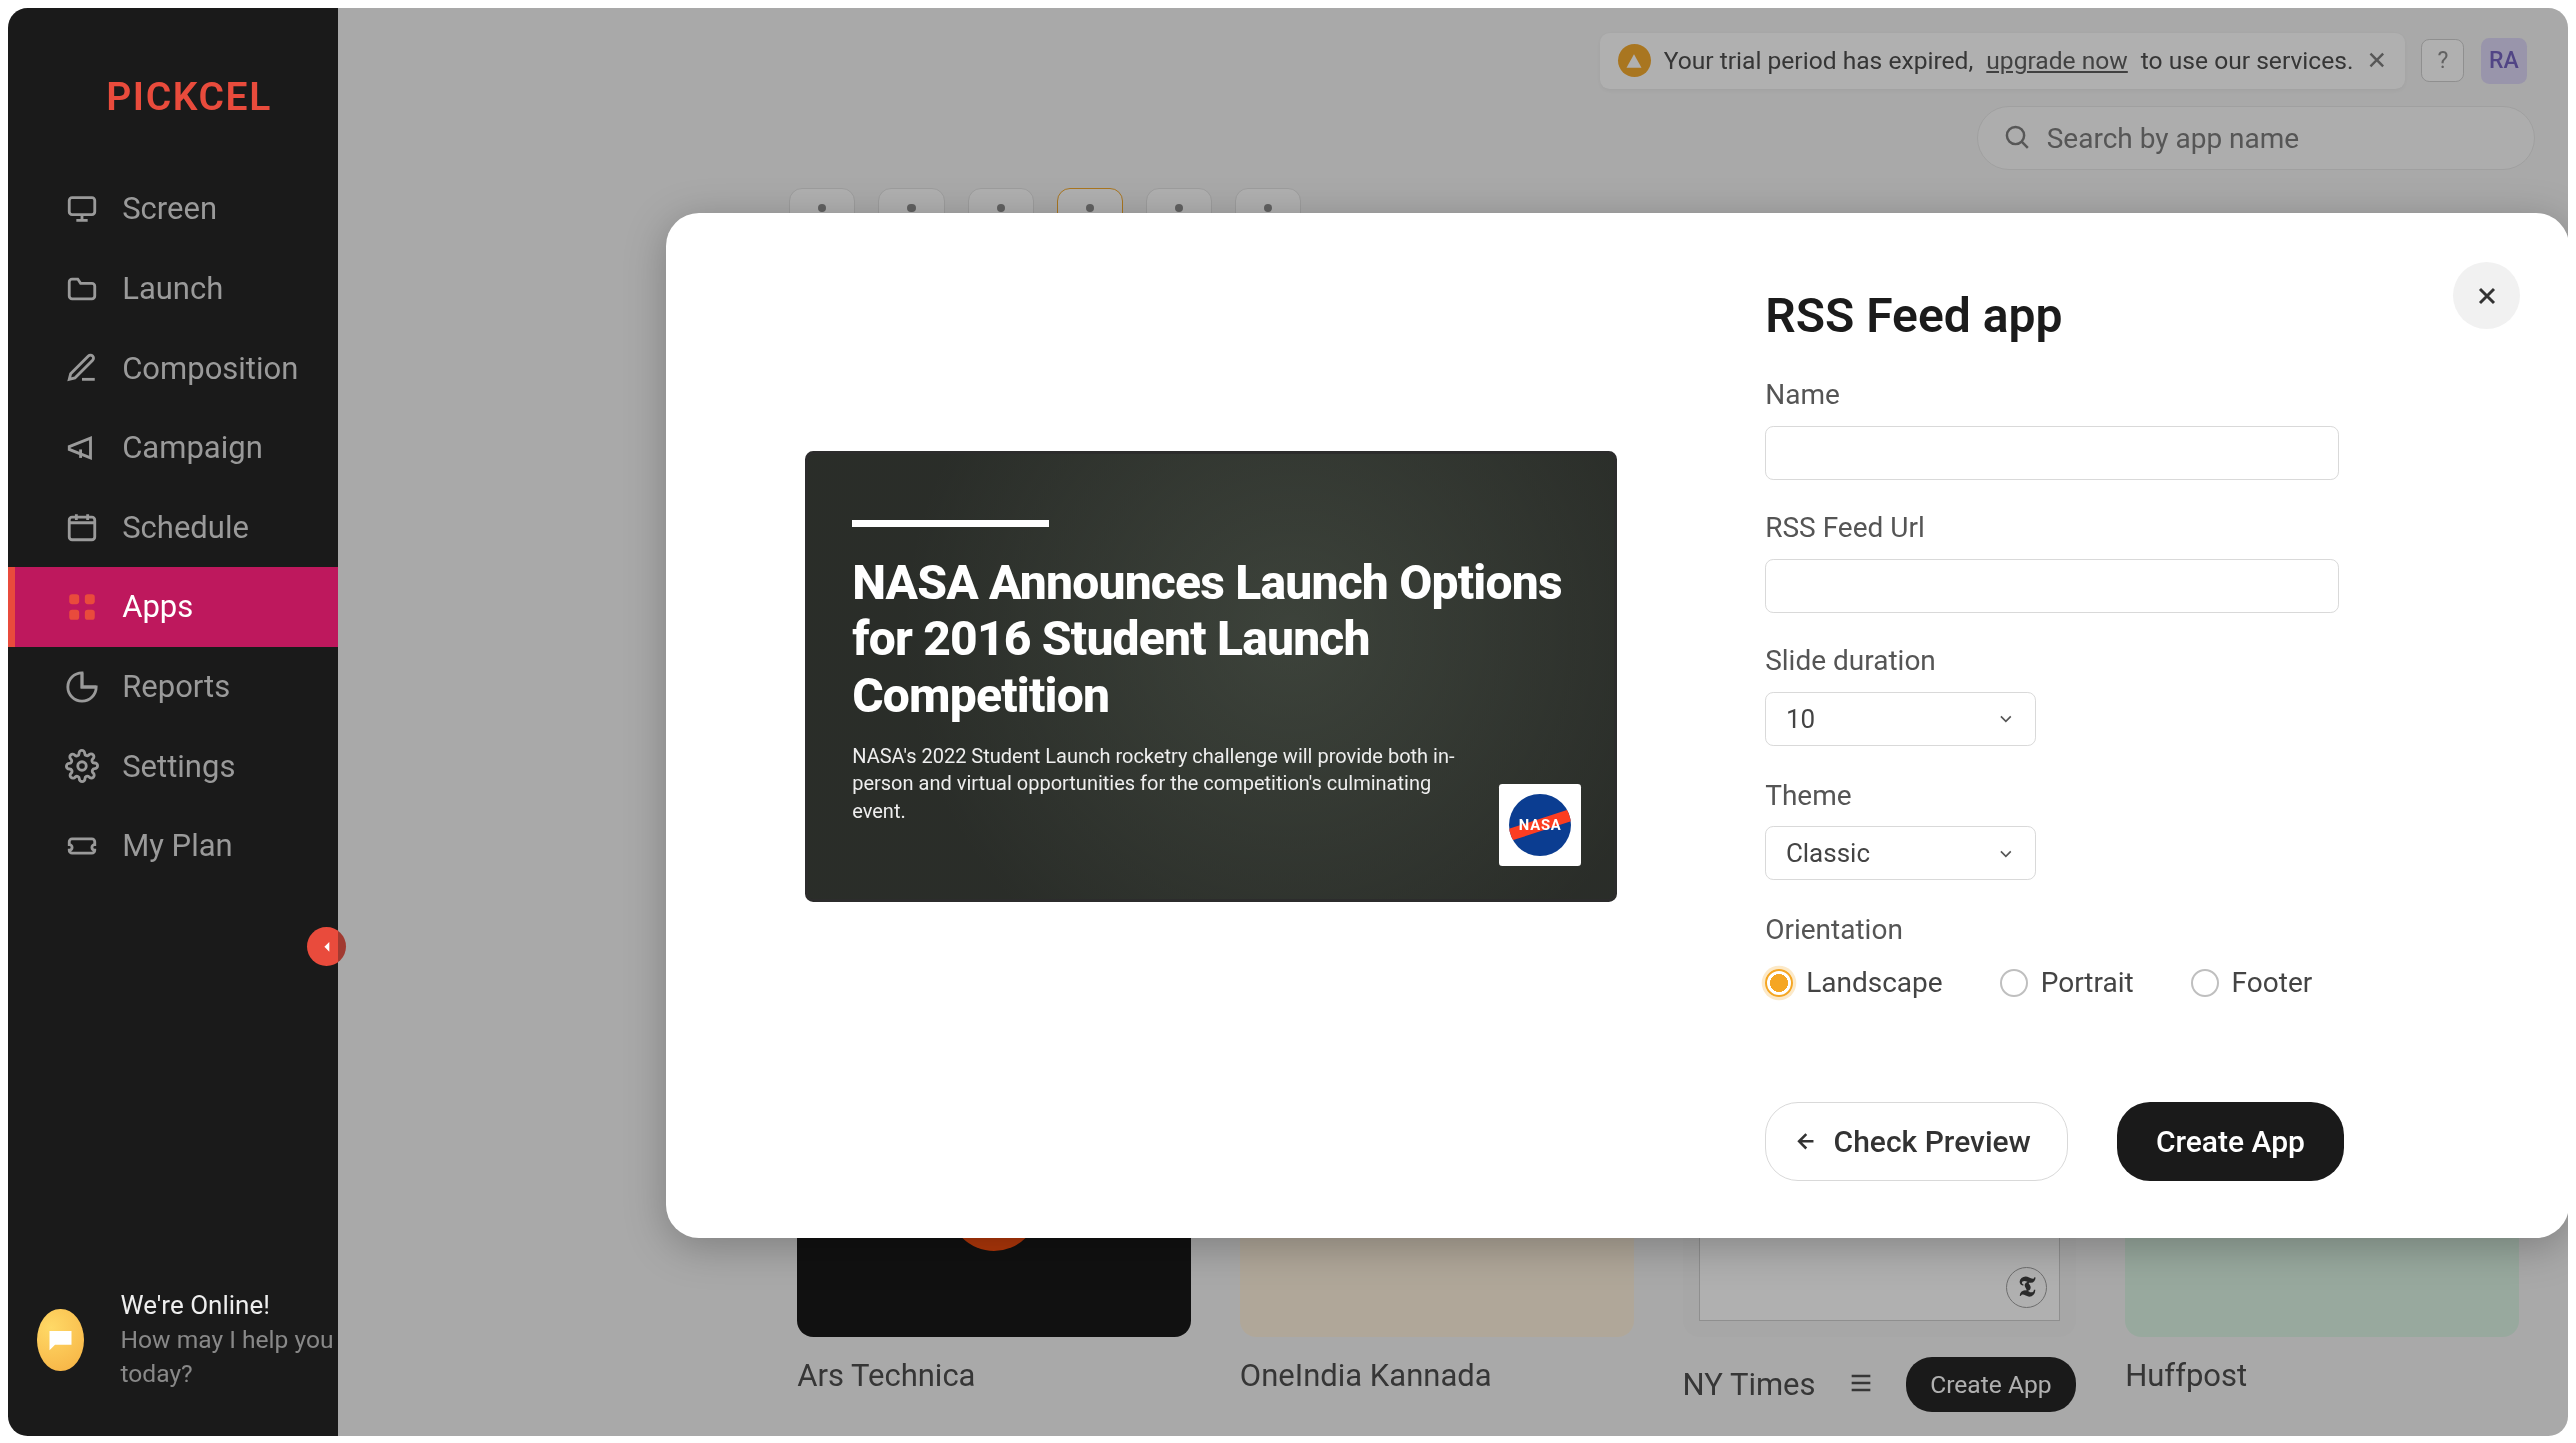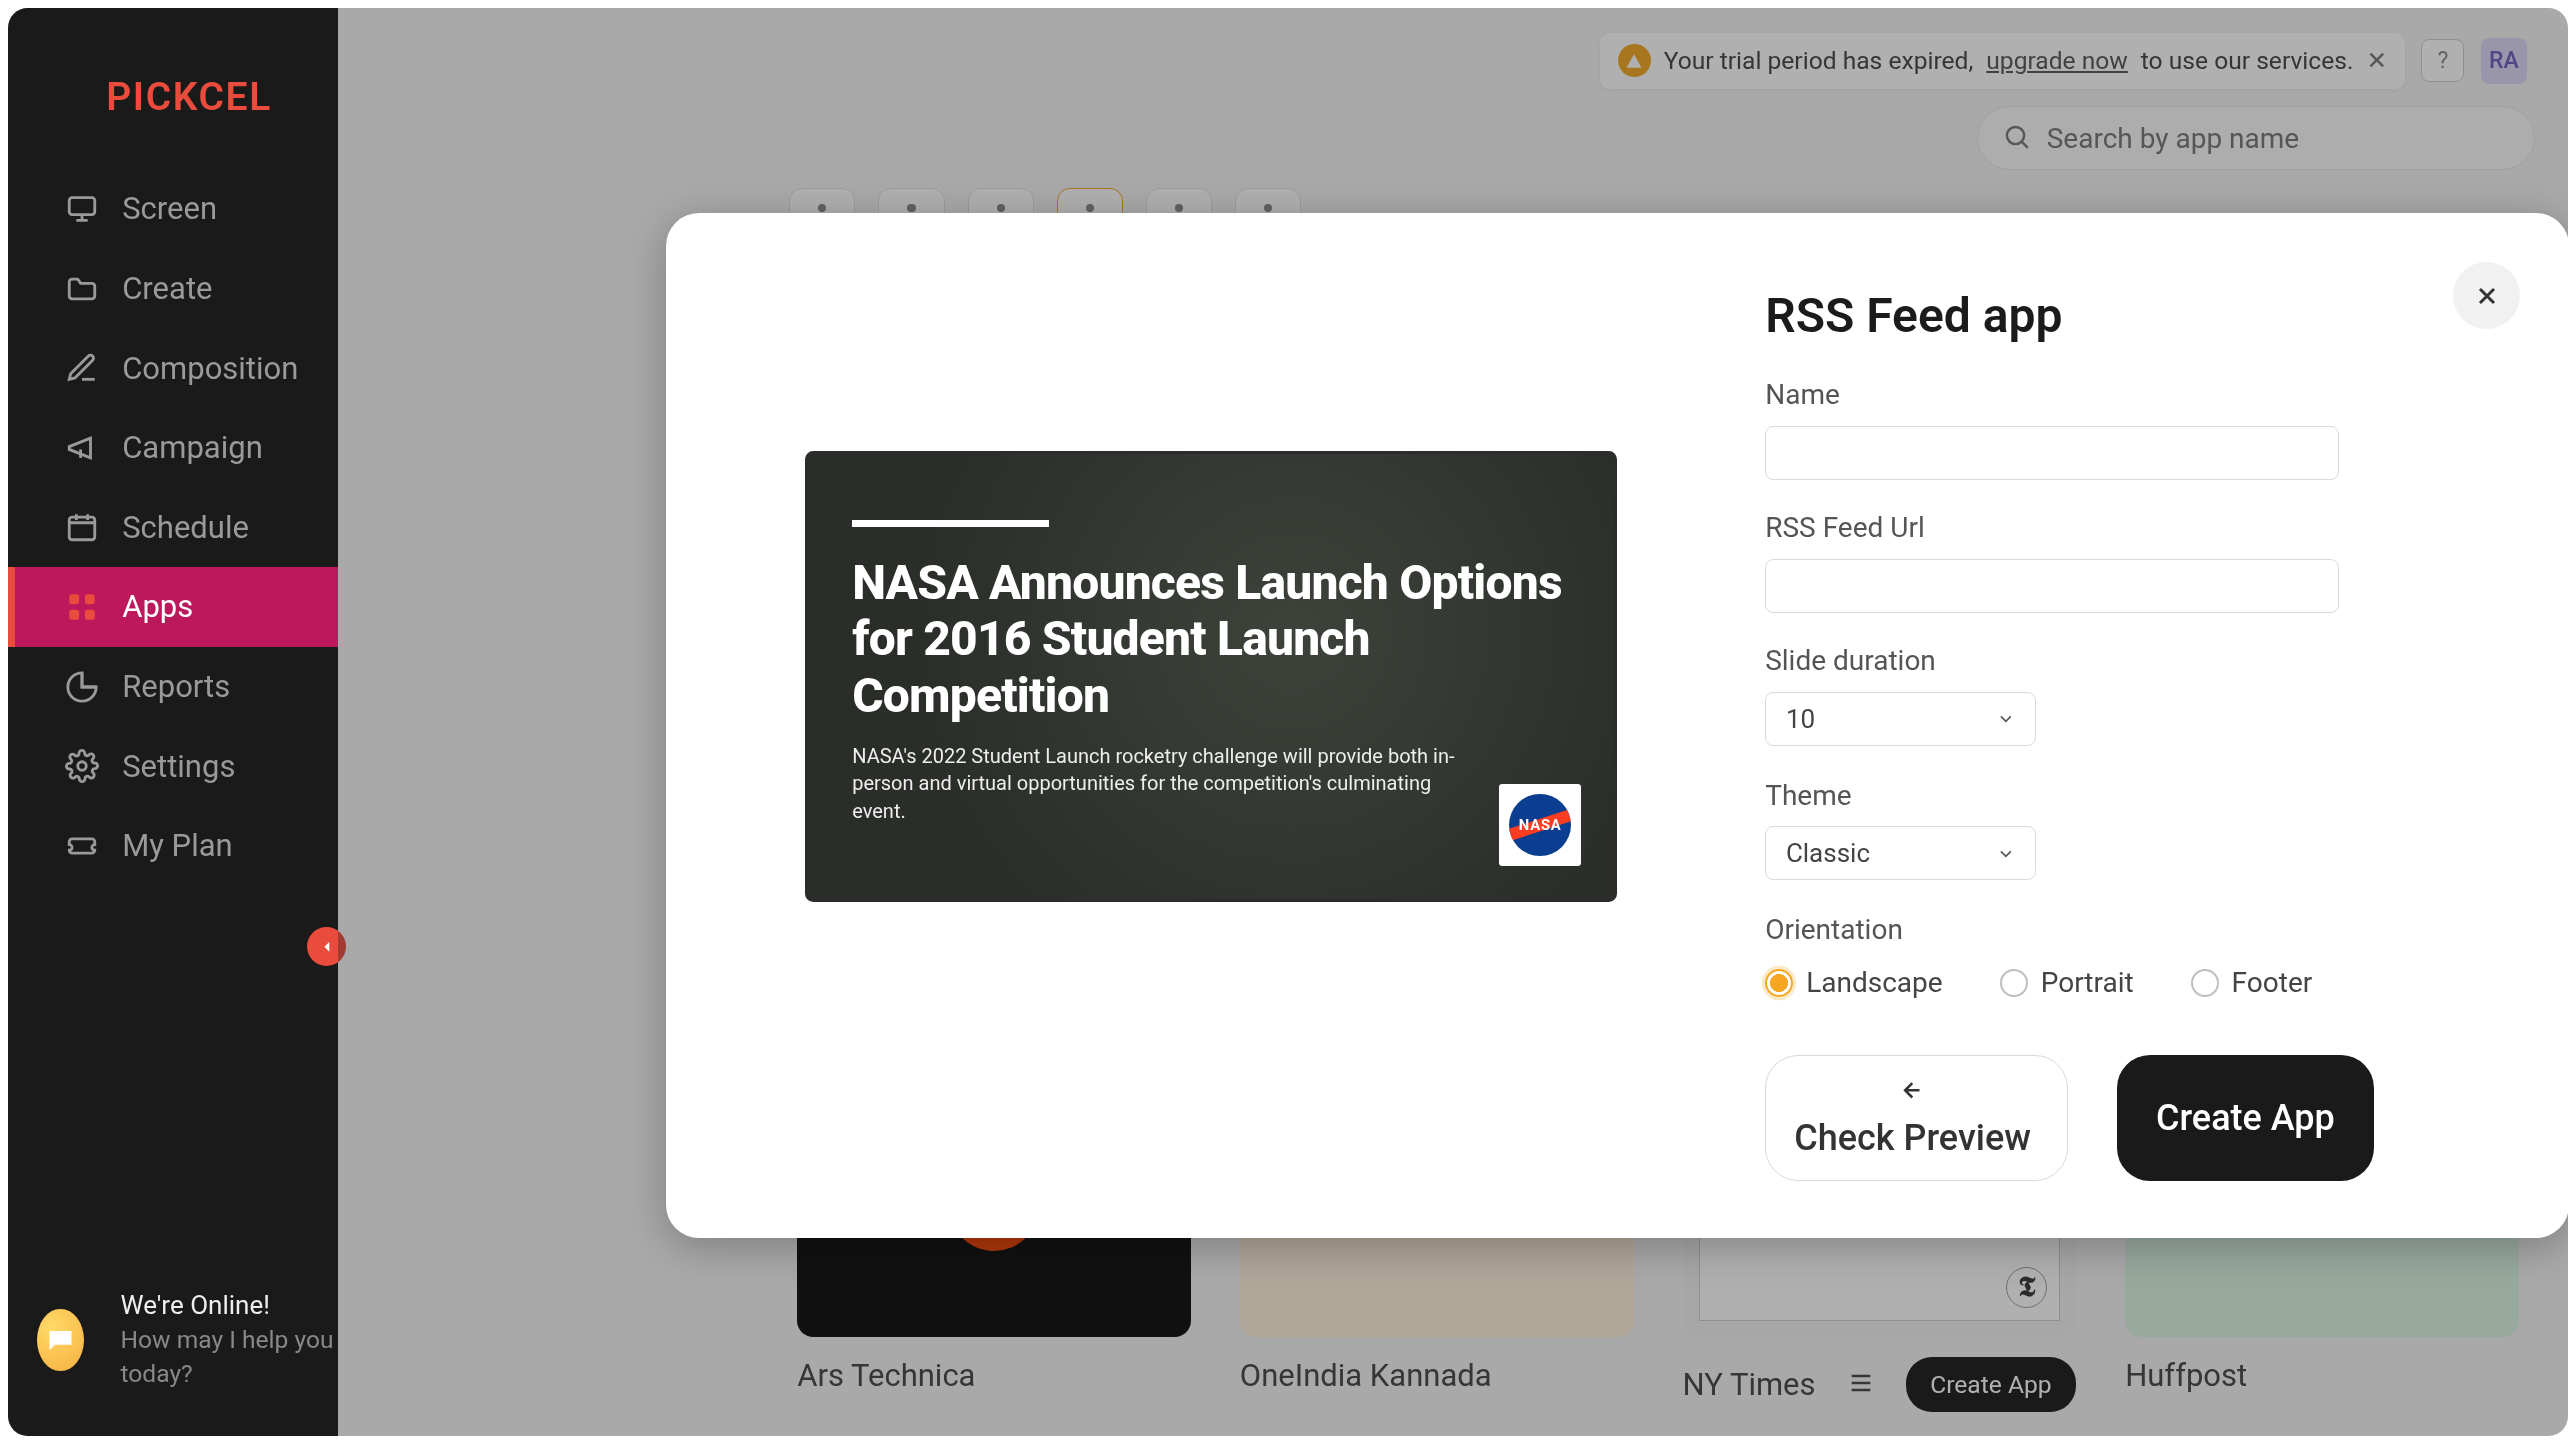--- a/index.html
+++ b/index.html
@@ -83,21 +83,21 @@
   .form { flex:1; display:flex; flex-direction:column; }
   .form h1 { font-size:48px; font-weight:600; color:#1b1b1b; margin-bottom:34px;}
   .form label { font-size:28px; color:#555; margin-bottom:14.8px; display:block;}
   .form input[type=text] { width:574px; height:54px; border:1.2px solid #d9d9d9; border-radius:8.2px; padding:0 16.4px; font-size:26px; margin-bottom:31px; outline:none; }
   .form .select { width:271px; height:54px; border:1.2px solid #d9d9d9; border-radius:8.2px; display:flex; align-items:center; justify-content:space-between; padding:0 19.7px; font-size:26px; color:#444; margin-bottom:33px; cursor:pointer;}
   .form .select svg { width:19.7px;height:19.7px; stroke:#555; fill:none; stroke-width:2;}
   .form .orient-row { display:flex; gap:57px; margin-top:4.9px;}
   .form .radio { display:flex; align-items:center; gap:13px; font-size:28px; color:#444; cursor:pointer;}
   .form .radio .rdot { width:28px;height:28px;border-radius:50%; border:2.1px solid #bfbfbf; display:flex;align-items:center;justify-content:center;}
   .form .radio.sel .rdot { border-color:#f5a623; background: radial-gradient(circle, #f5a623 0 52%, transparent 54% 100%); box-shadow: 0 0 0 3.3px rgba(245,166,35,.25);}
-  .btn { border:none; cursor:pointer; font-size:36px; font-weight:500;flex-direction:column;}
+  .btn { border:none; cursor:pointer; font-size:30px; font-weight:500;}
   .btn.ghost { background:#fff; border:1.6px solid #d9d9d9; color:#333; padding:21.3px 36px 21.3px 28px; border-radius:33px; display:flex; align-items:center; gap:14.8px;}
   .btn.ghost svg { width:24.6px;height:24.6px; stroke:#333; stroke-width:2.5; fill:none;}
   .btn.primary { background:#1a1a1a; color:#fff; padding:21.3px 39px; border-radius:33px;}
   
   svg { overflow:visible; }
 </style>
 </head>
 <body>
 
 <div class="frame">
@@ -114,21 +114,21 @@
               </svg>
             </span>
           <span>Screen</span>
         </li>
         <li class="nav-item">
           <span class="nicon">
               <svg viewBox="0 0 24 24">
                 <path d="M3 7a2 2 0 0 1 2-2h4l2 3h8a2 2 0 0 1 2 2v7a2 2 0 0 1-2 2H5a2 2 0 0 1-2-2z"></path>
               </svg>
             </span>
-          <span>Create</span>
+          <span>Launch</span>
         </li>
         <li class="nav-item">
           <span class="nicon">
               <svg viewBox="0 0 24 24">
                 <path d="M12 20h9"></path>
                 <path d="M16.5 3.5a2.1 2.1 0 1 1 3 3L7 19l-4 1 1-4z"></path>
               </svg>
             </span>
           <span>Composition</span>
         </li>

